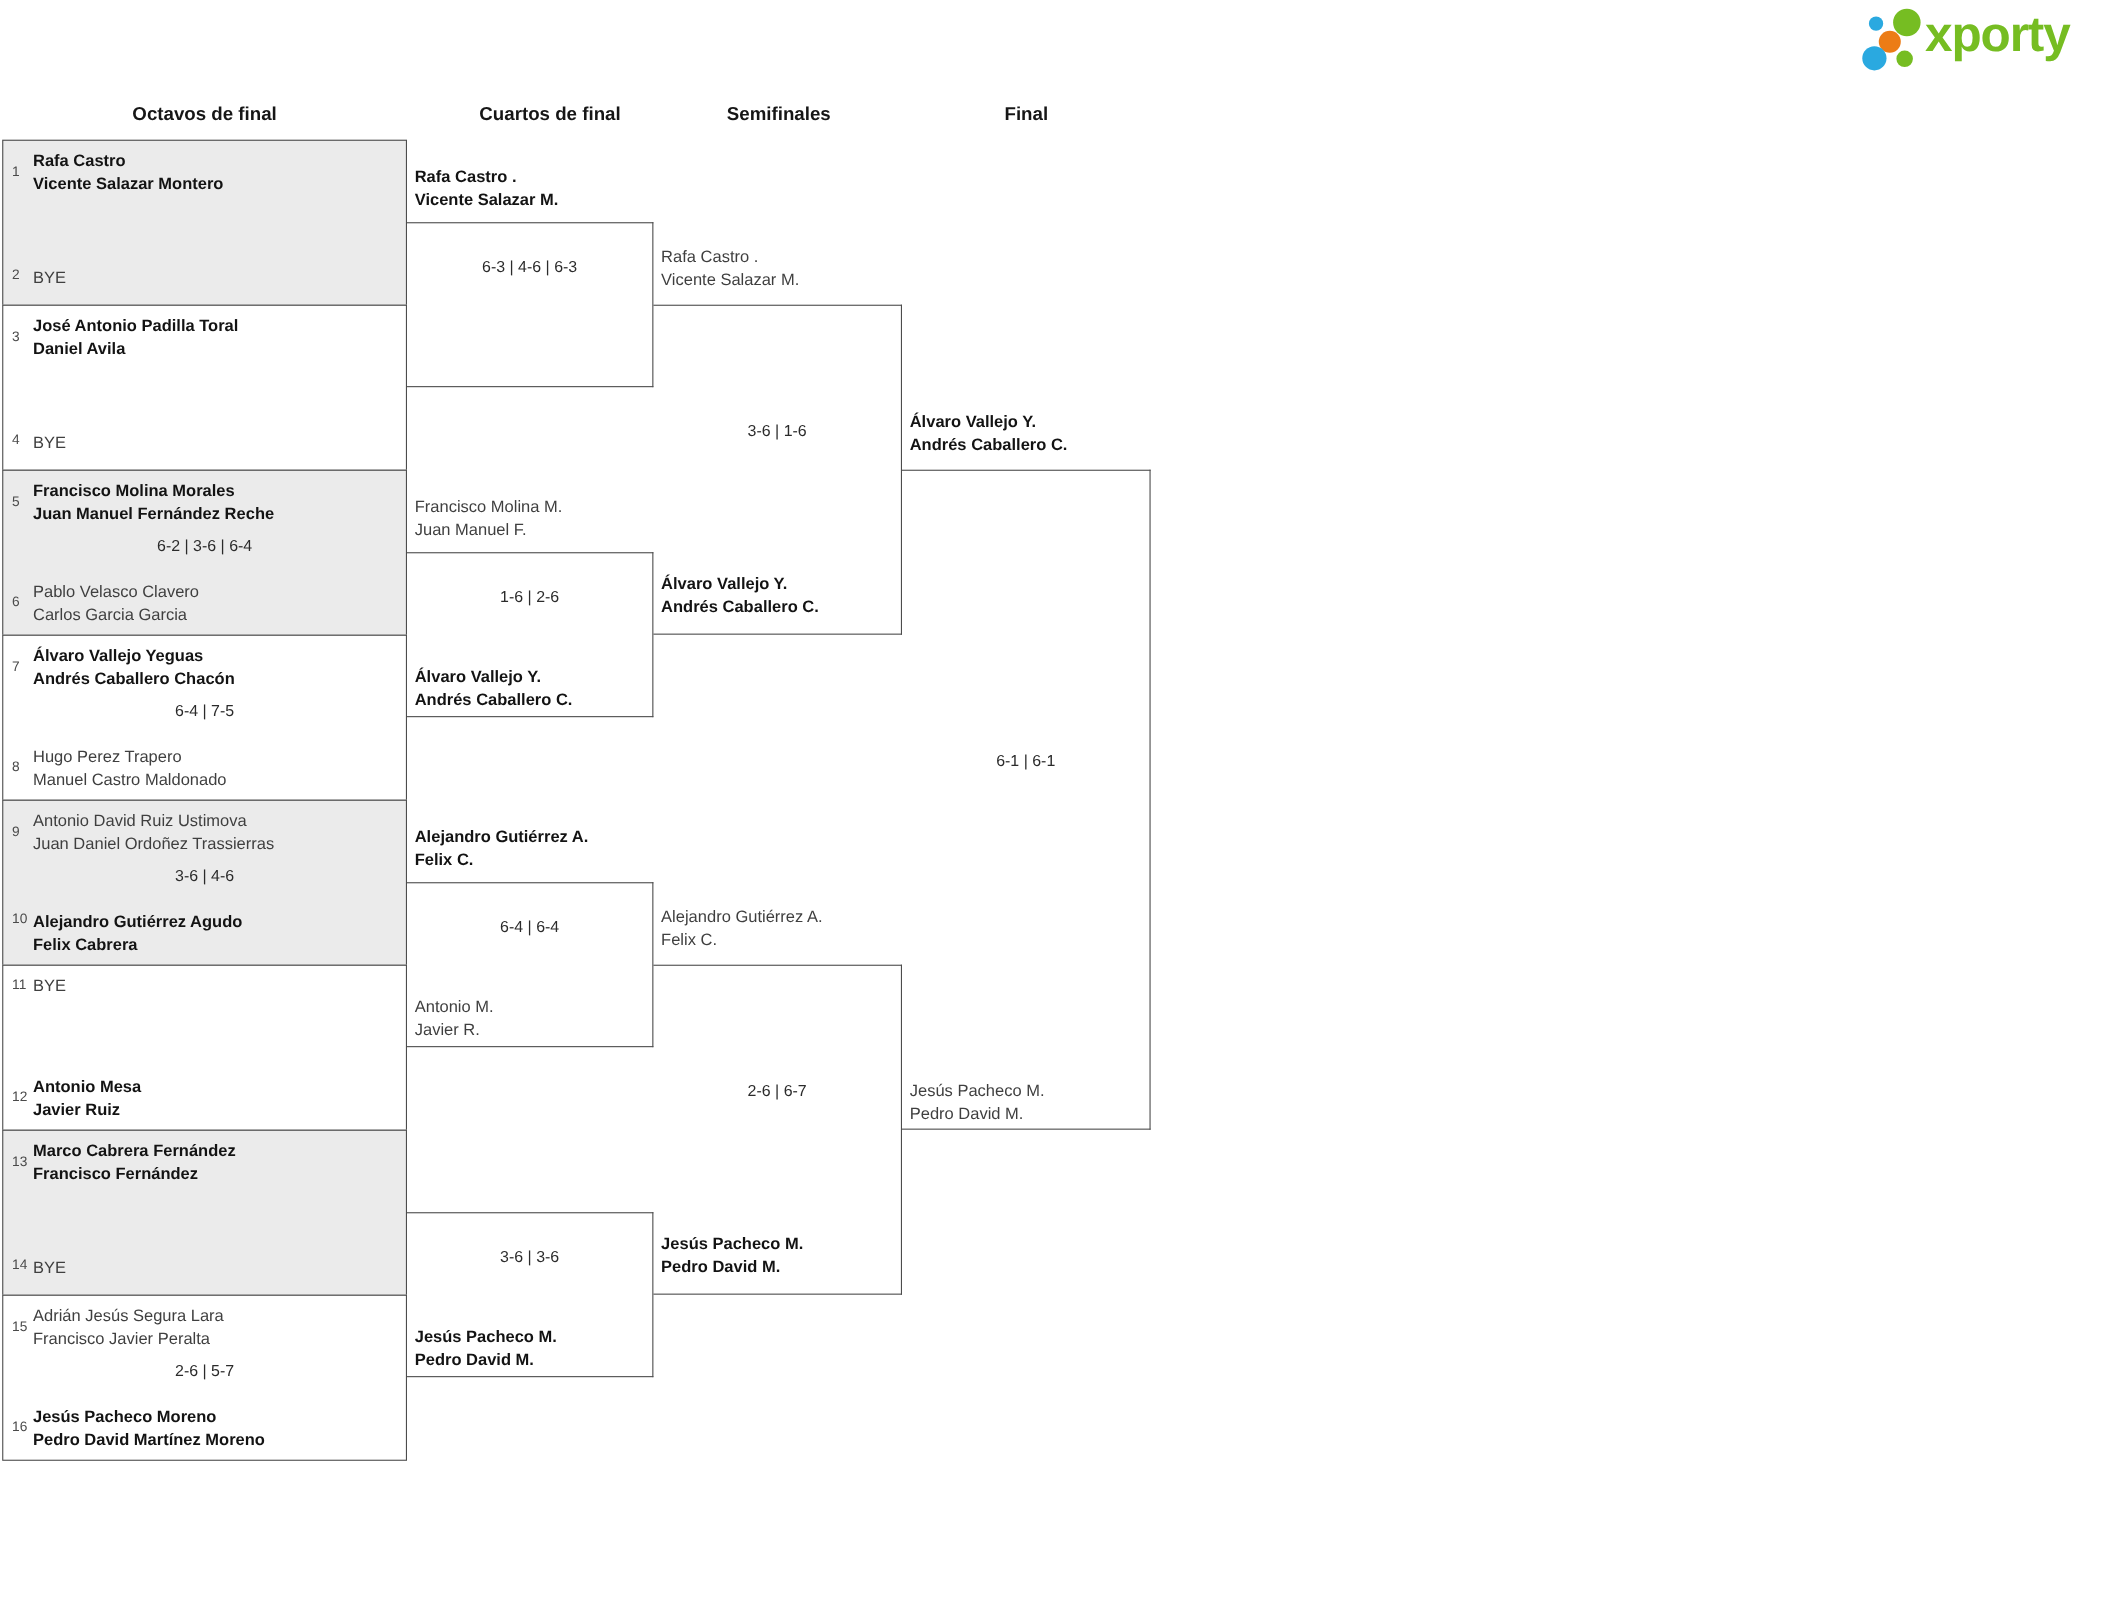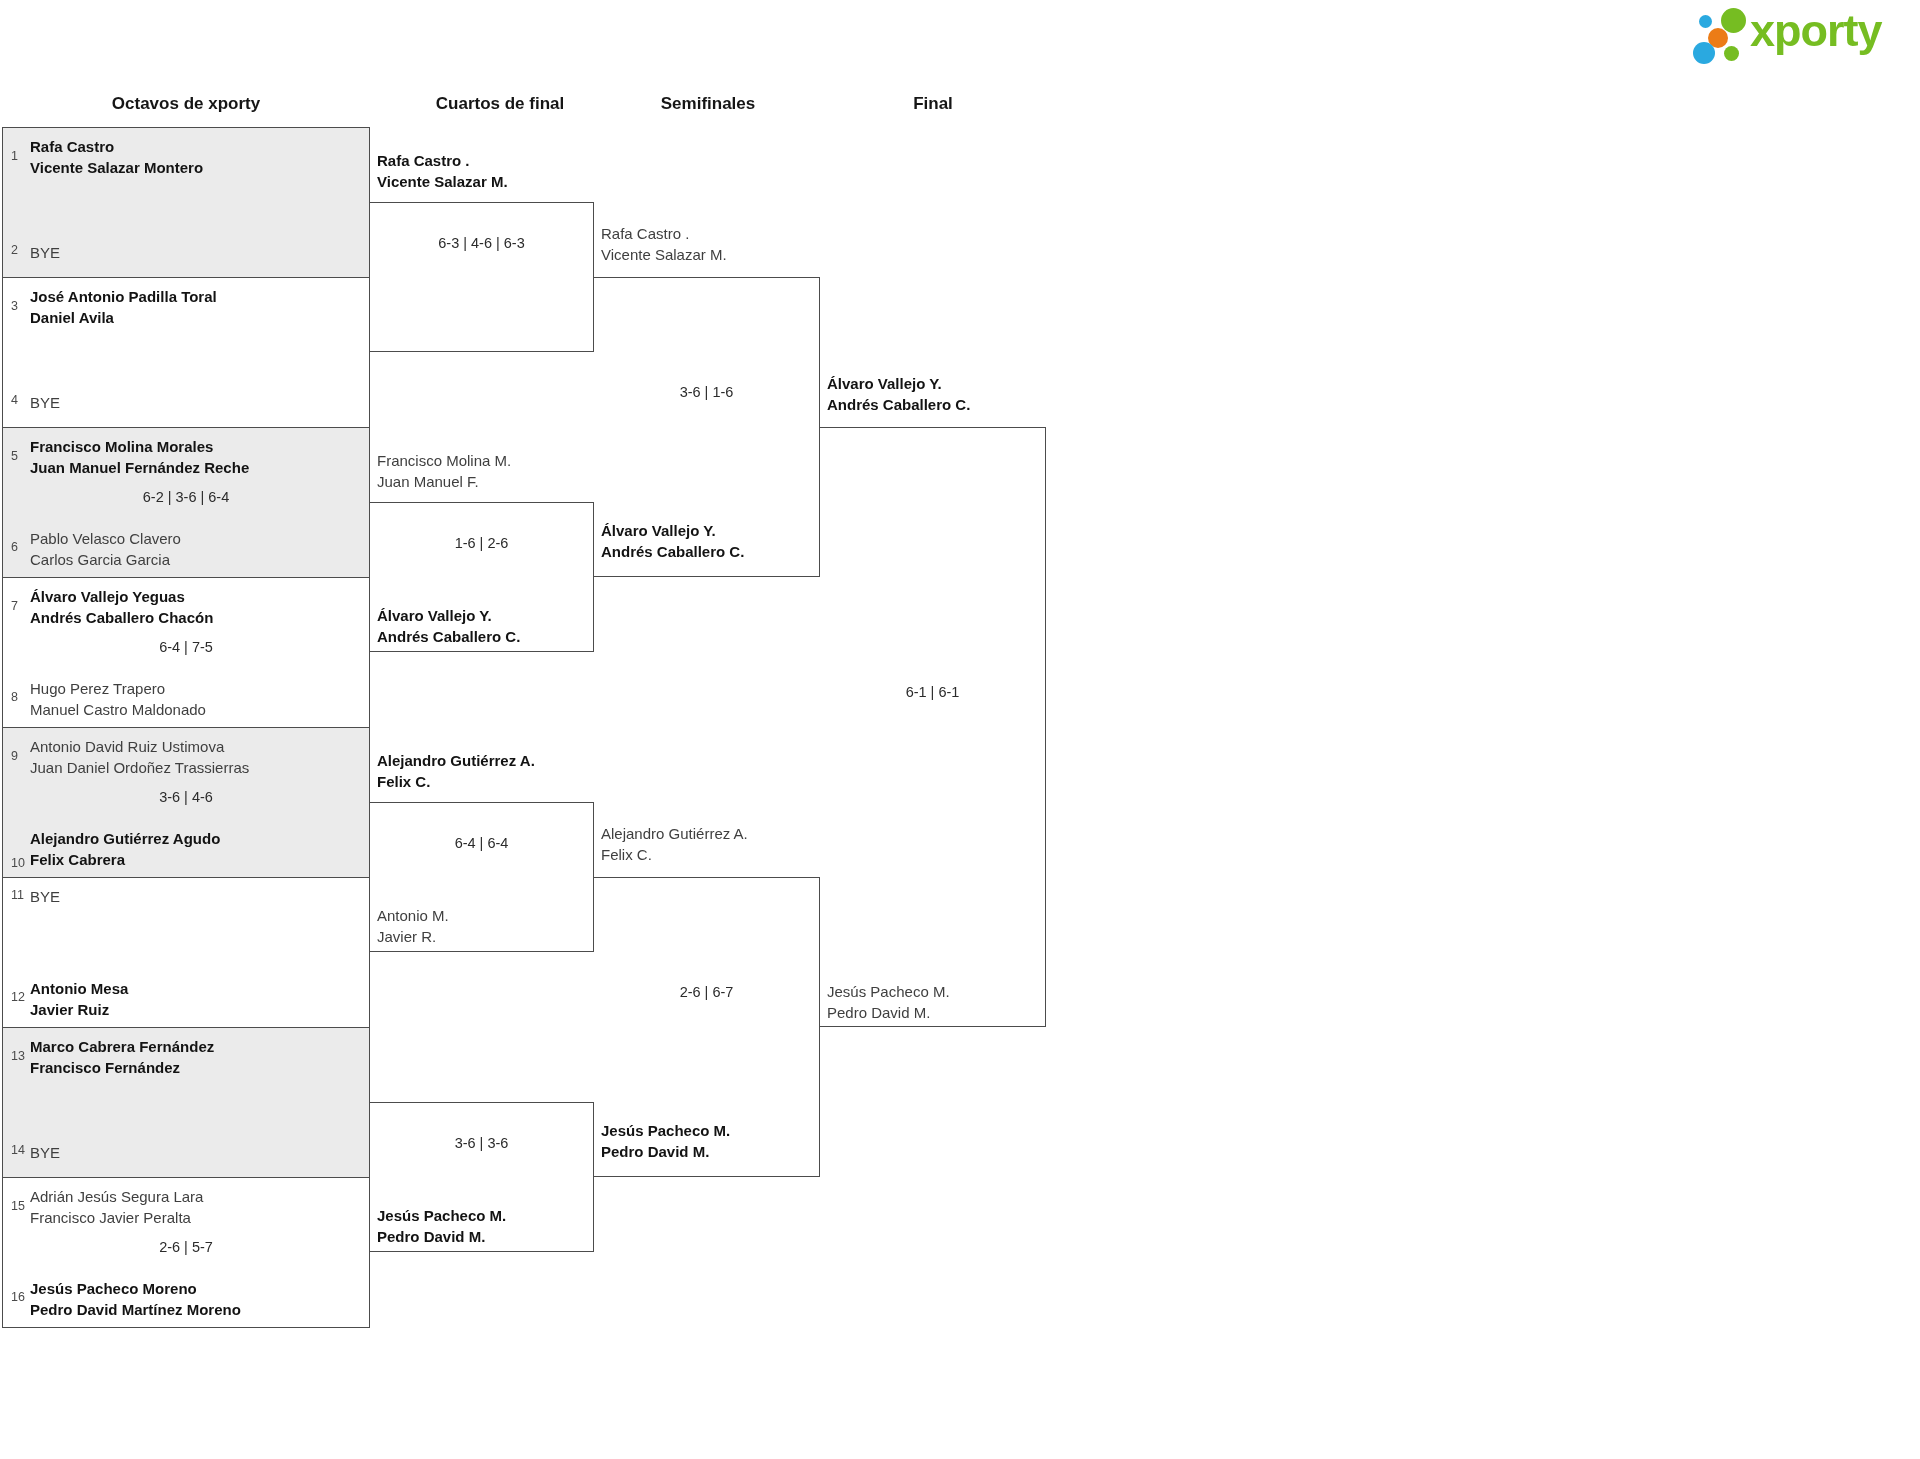--- a/index.html
+++ b/index.html
@@ -37,21 +37,21 @@
 
   <div class="logo">
     <span class="logo-dot dot-green-big"></span>
     <span class="logo-dot dot-blue-small"></span>
     <span class="logo-dot dot-orange"></span>
     <span class="logo-dot dot-blue-big"></span>
     <span class="logo-dot dot-green-small"></span>
     <span class="logo-text">xporty</span>
   </div>
 
-  <div class="round-header" style="left:2px;width:368px;">Octavos de xporty</div>
+  <div class="round-header" style="left:2px;width:368px;">Octavos de final</div>
   <div class="round-header" style="left:388px;width:224px;">Cuartos de final</div>
   <div class="round-header" style="left:595px;width:226px;">Semifinales</div>
   <div class="round-header" style="left:820px;width:226px;">Final</div>
 
   <div class="o-match shaded" style="top:127px;">
     <span class="seed" style="top:21px;">1</span>
     <div class="team bold" style="top:8px;">Rafa Castro
 Vicente Salazar Montero</div>
     <div class="score"></div>
     <span class="seed" style="top:115px;">2</span>
@@ -85,21 +85,21 @@
     <span class="seed" style="top:112px;">8</span>
     <div class="team" style="top:100px;">Hugo Perez Trapero
 Manuel Castro Maldonado</div>
   </div>
 
   <div class="o-match shaded" style="top:727px;">
     <span class="seed" style="top:21px;">9</span>
     <div class="team" style="top:8px;">Antonio David Ruiz Ustimova
 Juan Daniel Ordoñez Trassierras</div>
     <div class="score">3-6 | 4-6</div>
-    <span class="seed" style="top:128px;">10</span>
+    <span class="seed" style="top:100px;">10</span>
     <div class="team bold" style="top:100px;">Alejandro Gutiérrez Agudo
 Felix Cabrera</div>
   </div>
 
   <div class="o-match" style="top:877px;text-decoration:underline;">
     <span class="seed" style="top:10px;">11</span>
     <div class="team" style="top:8px;">BYE</div>
     <div class="score"></div>
     <span class="seed" style="top:112px;">12</span>
     <div class="team bold" style="top:100px;">Antonio Mesa

